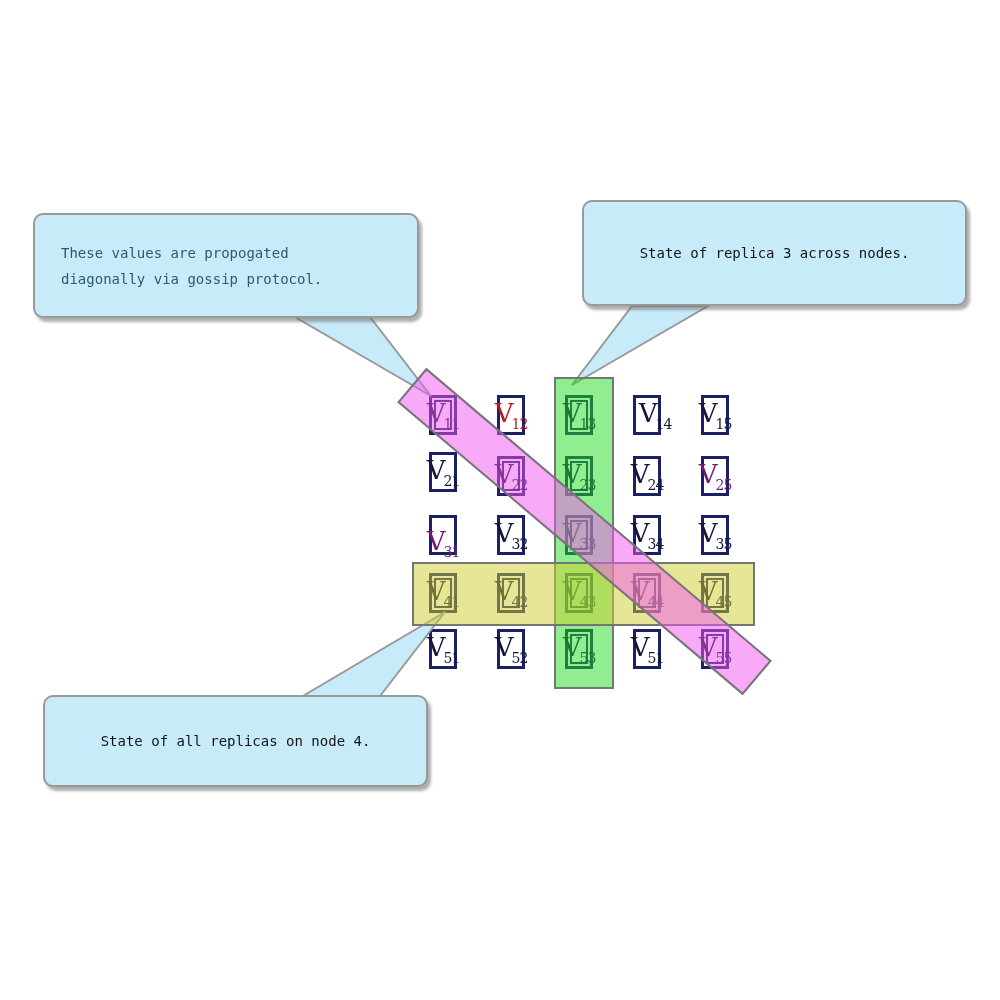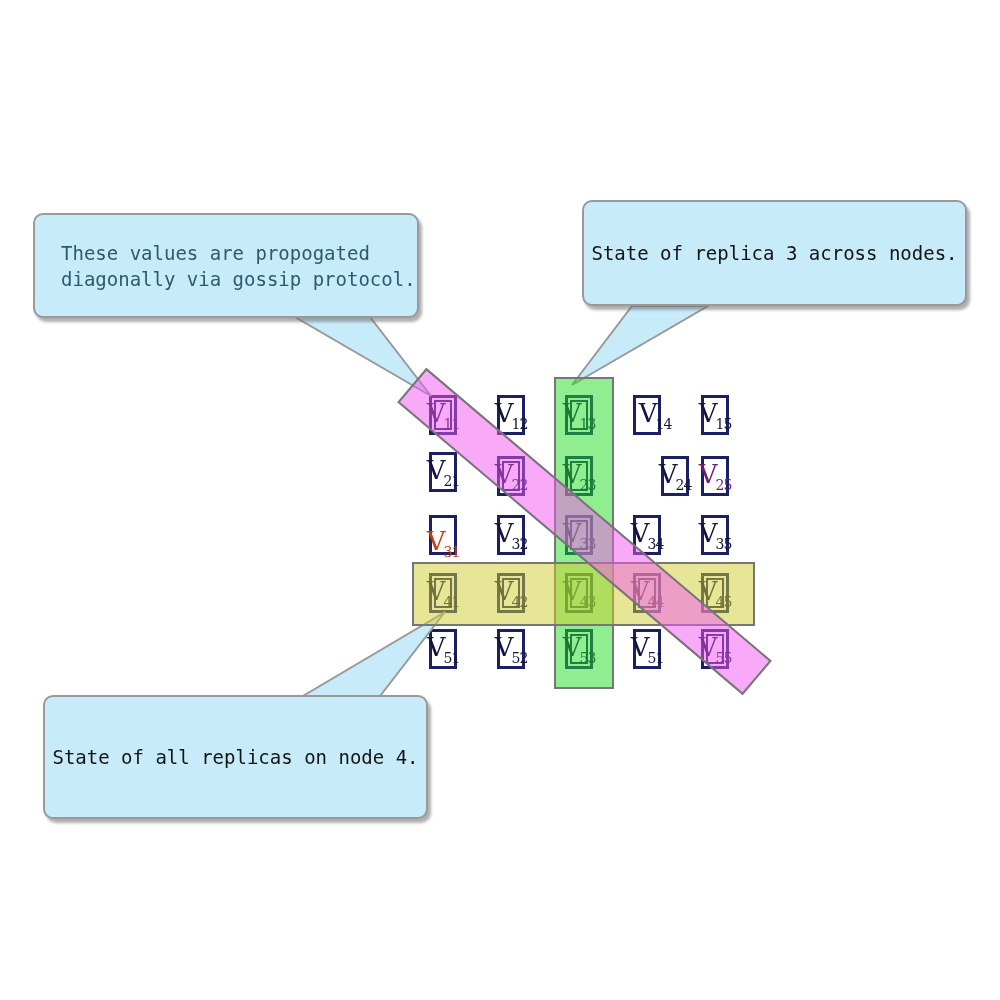--- a/index.html
+++ b/index.html
@@ -31,44 +31,44 @@
   #band-diag   {
     left:358px; top:509px; width:453px; height:45px; z-index:4;
     transform:rotate(40.3deg); transform-origin:center center;
   }
   
   .callout {
     position:absolute; z-index:5; box-sizing:border-box;
     border:2px solid #3b82f6; border-radius:10px;
     box-shadow:3px 4px 3px rgba(110,110,110,0.55);
     display:flex; flex-direction:column; justify-content:center;
-    font-size:19px; line-height:26px; white-space:nowrap;
+    font-size:14px; line-height:26px; white-space:nowrap;
   }
   #callout-gossip  { left:33px;  top:213px; width:386px; height:105px; padding-left:26px; text-align:left; }
   #callout-replica { left:582px; top:200px; width:385px; height:106px; text-align:center; }
-  #callout-node    { left:43px;  top:695px; width:385px; height:124px; text-align:center; }
+  #callout-node    { left:43px;  top:695px; width:385px; height:92px; text-align:center; }
 </style>
 </head>
 <body>
 
 <div id="stage">
 
   <svg id="tails" width="1000" height="1000">
     <polygon points="295,317 370,317 431,396" stroke-width="2" fill="#c8ebfa" stroke="#999999"></polygon>
     <polygon points="632,306 708,306 572,385" stroke-width="2" fill="#c8ebfa" stroke="#999999"></polygon>
     <polygon points="303,696 380,696 445,612" stroke-width="2" fill="#c8ebfa" stroke="#999999"></polygon>
   </svg>
 
   <div id="cells">
       <div class="cell" style="left: 429px; top: 395px; border-color: rgb(27, 32, 100);">
         <div class="inset" style="border-color: rgb(27, 32, 100);"></div>
         <span class="cell-label" style="color: rgb(20, 20, 60);">V<sub>11</sub></span>
       </div>
       <div class="cell" style="left: 497px; top: 395px; border-color: rgb(27, 32, 100);">
-        <span class="cell-label" style="color: #0f172a;">V<sub>12</sub></span>
+        <span class="cell-label" style="color: #b91c1c;">V<sub>12</sub></span>
       </div>
       <div class="cell" style="left: 565px; top: 395px; border-color: rgb(27, 32, 100);">
         <div class="inset" style="border-color: rgb(27, 32, 100);"></div>
         <span class="cell-label" style="color: rgb(20, 20, 60);">V<sub>13</sub></span>
       </div>
       <div class="cell" style="left: 633px; top: 395px; border-color: rgb(27, 32, 100);">
         <span class="cell-label" style="color: rgb(20, 20, 60); padding-left: 16px;">V<sub>14</sub></span>
       </div>
       <div class="cell" style="left: 701px; top: 395px; border-color: rgb(27, 32, 100);">
         <span class="cell-label" style="color: rgb(20, 20, 60);">V<sub>15</sub></span>
@@ -77,28 +77,28 @@
         <span class="cell-label" style="color: rgb(20, 20, 60);">V<sub>21</sub></span>
       </div>
       <div class="cell" style="left: 497px; top: 456px; border-color: rgb(27, 32, 100);">
         <div class="inset" style="border-color: rgb(27, 32, 100);"></div>
         <span class="cell-label" style="color: rgb(20, 20, 60);">V<sub>22</sub></span>
       </div>
       <div class="cell" style="left: 565px; top: 456px; border-color: rgb(27, 32, 100);">
         <div class="inset" style="border-color: rgb(27, 32, 100);"></div>
         <span class="cell-label" style="color: rgb(20, 20, 60);">V<sub>23</sub></span>
       </div>
-      <div class="cell" style="left: 633px; top: 456px; border-color: rgb(27, 32, 100); margin-left: 28px;">
+      <div class="cell" style="left: 633px; top: 456px; border-color: rgb(27, 32, 100);">
         <span class="cell-label" style="color: rgb(20, 20, 60);">V<sub>24</sub></span>
       </div>
       <div class="cell" style="left: 701px; top: 456px; border-color: rgb(27, 32, 100);">
         <span class="cell-label" style="color: #701a75;">V<sub>25</sub></span>
       </div>
       <div class="cell" style="left: 429px; top: 515px; border-color: rgb(27, 32, 100);">
-        <span class="cell-label" style="color: #c2410c; margin-top: 16px;">V<sub>31</sub></span>
+        <span class="cell-label" style="color: #701a75; margin-top: 16px;">V<sub>31</sub></span>
       </div>
       <div class="cell" style="left: 497px; top: 515px; border-color: rgb(27, 32, 100);">
         <span class="cell-label" style="color: rgb(20, 20, 60);">V<sub>32</sub></span>
       </div>
       <div class="cell" style="left: 565px; top: 515px; border-color: rgb(27, 32, 100);">
         <div class="inset" style="border-color: rgb(27, 32, 100);"></div>
         <span class="cell-label" style="color: rgb(20, 20, 60);">V<sub>33</sub></span>
       </div>
       <div class="cell" style="left: 633px; top: 515px; border-color: rgb(27, 32, 100);">
         <span class="cell-label" style="color: rgb(20, 20, 60);">V<sub>34</sub></span>

